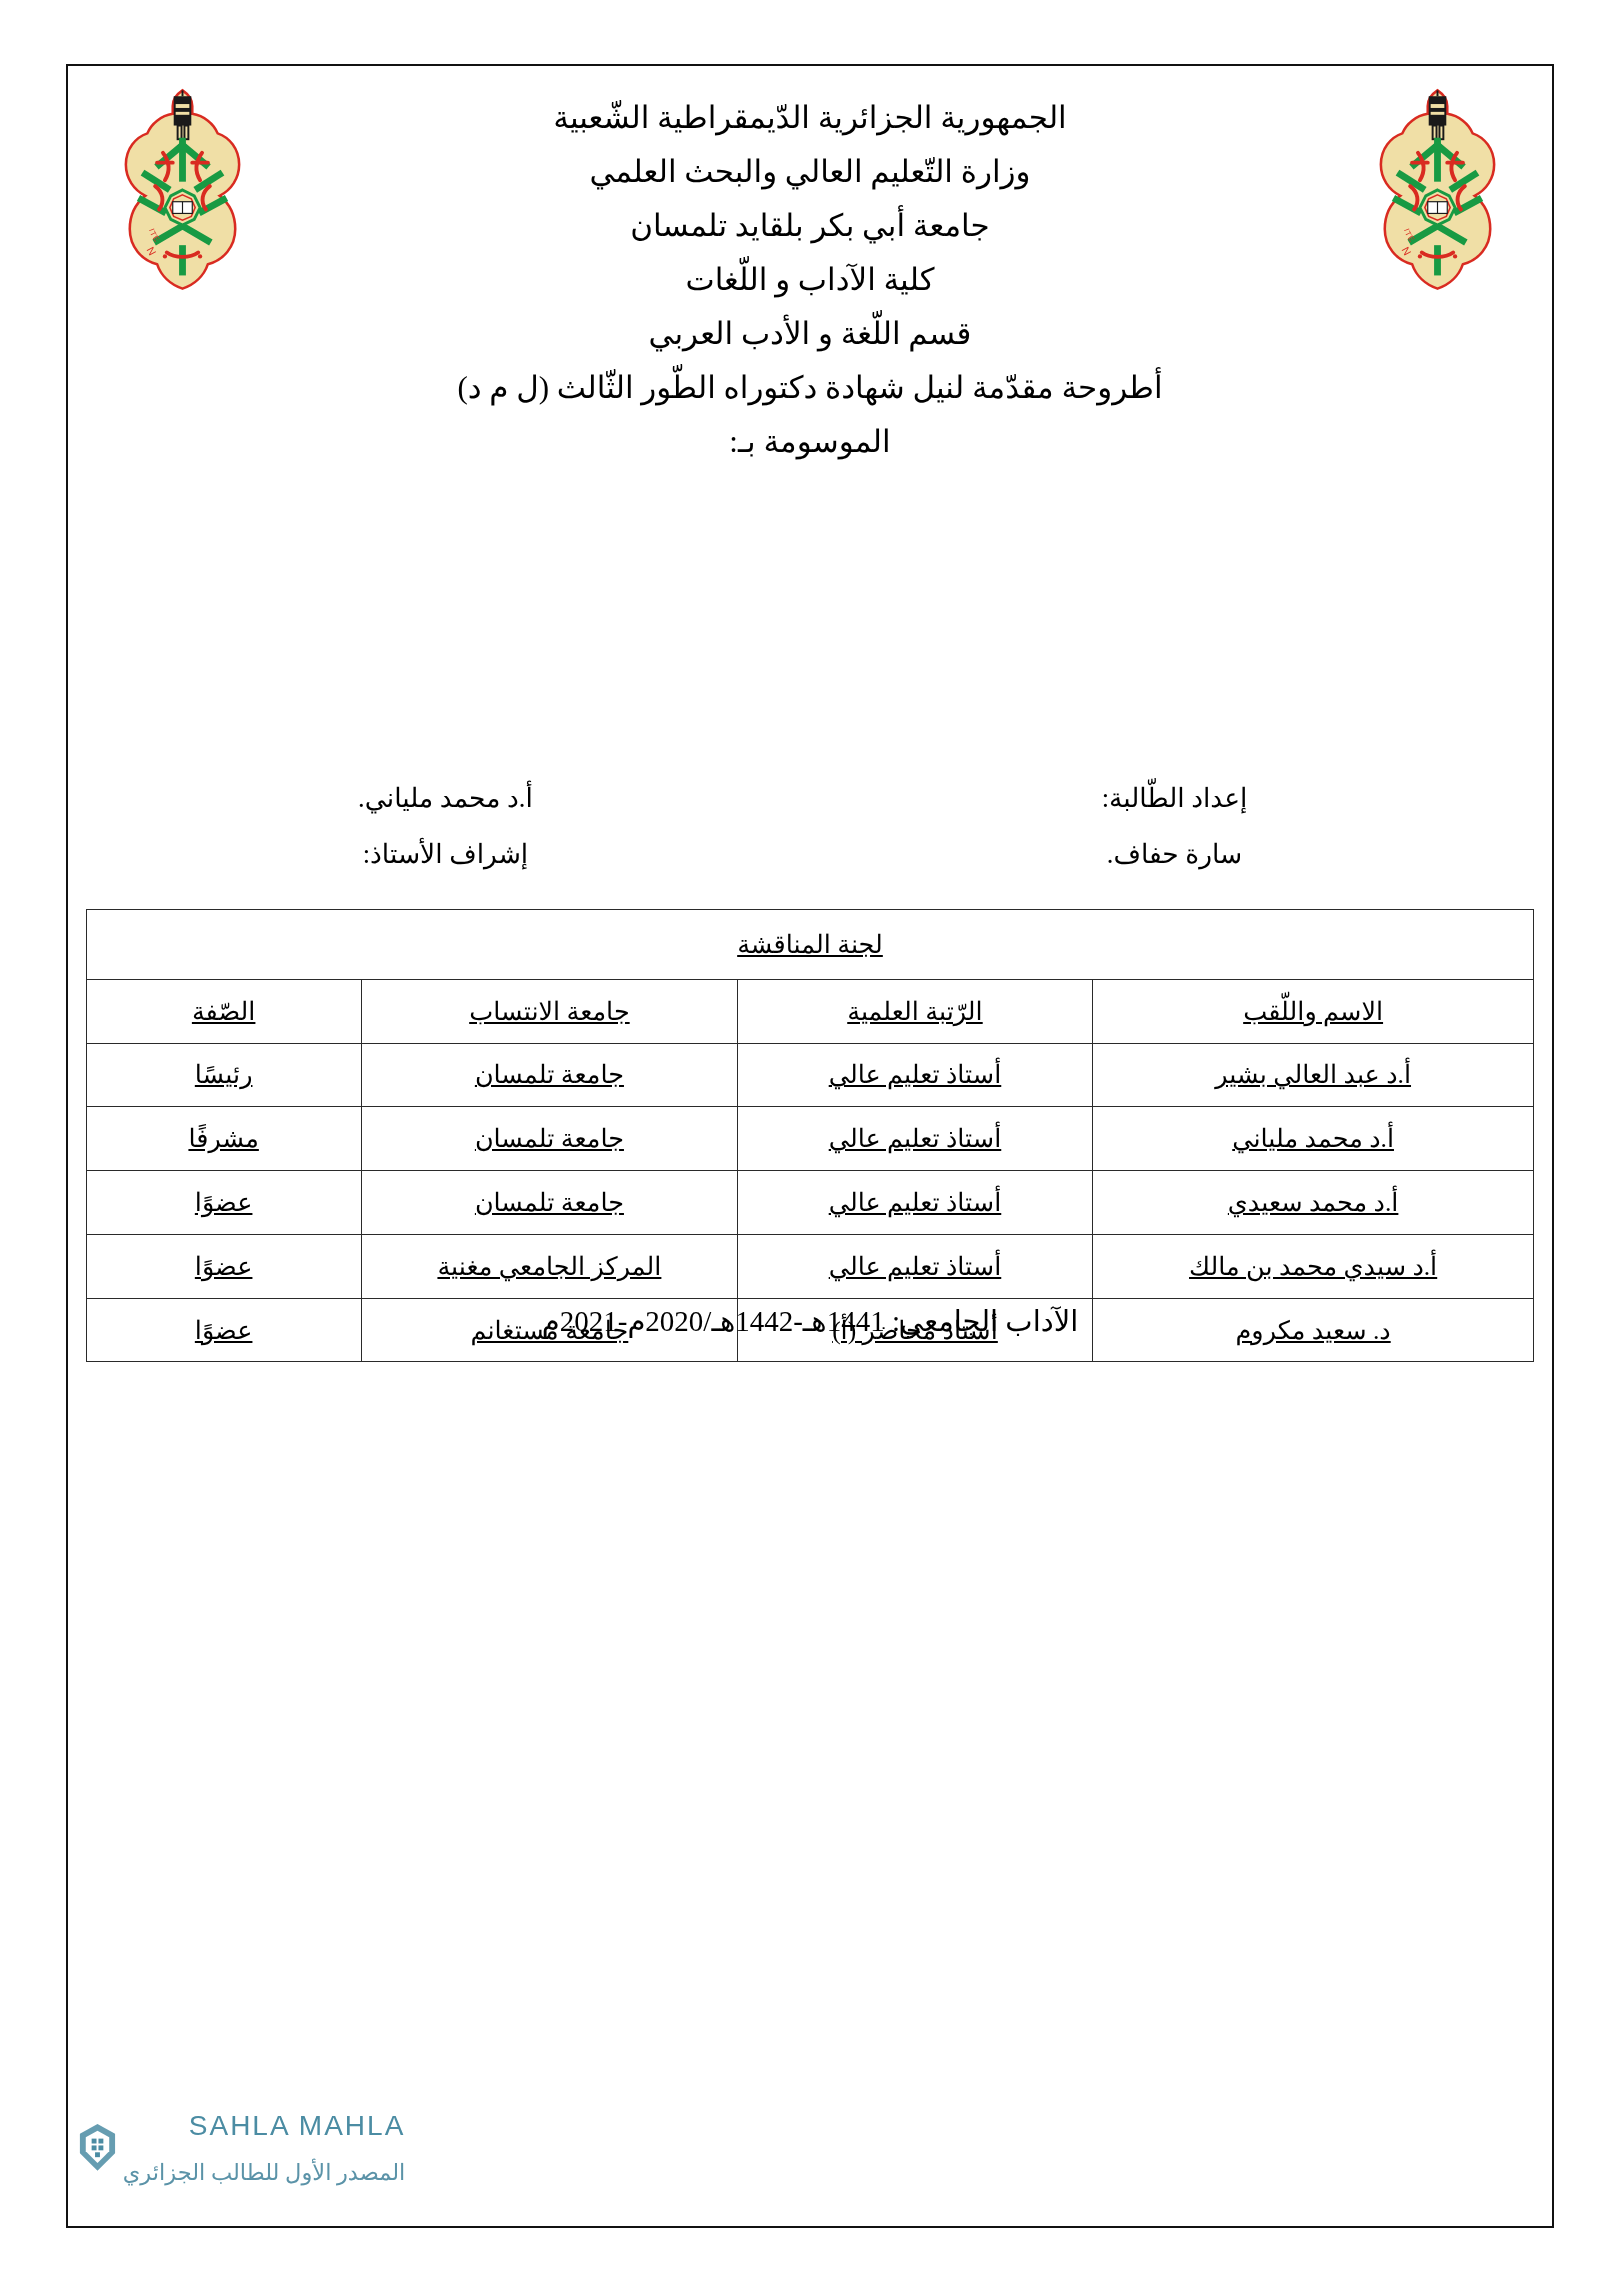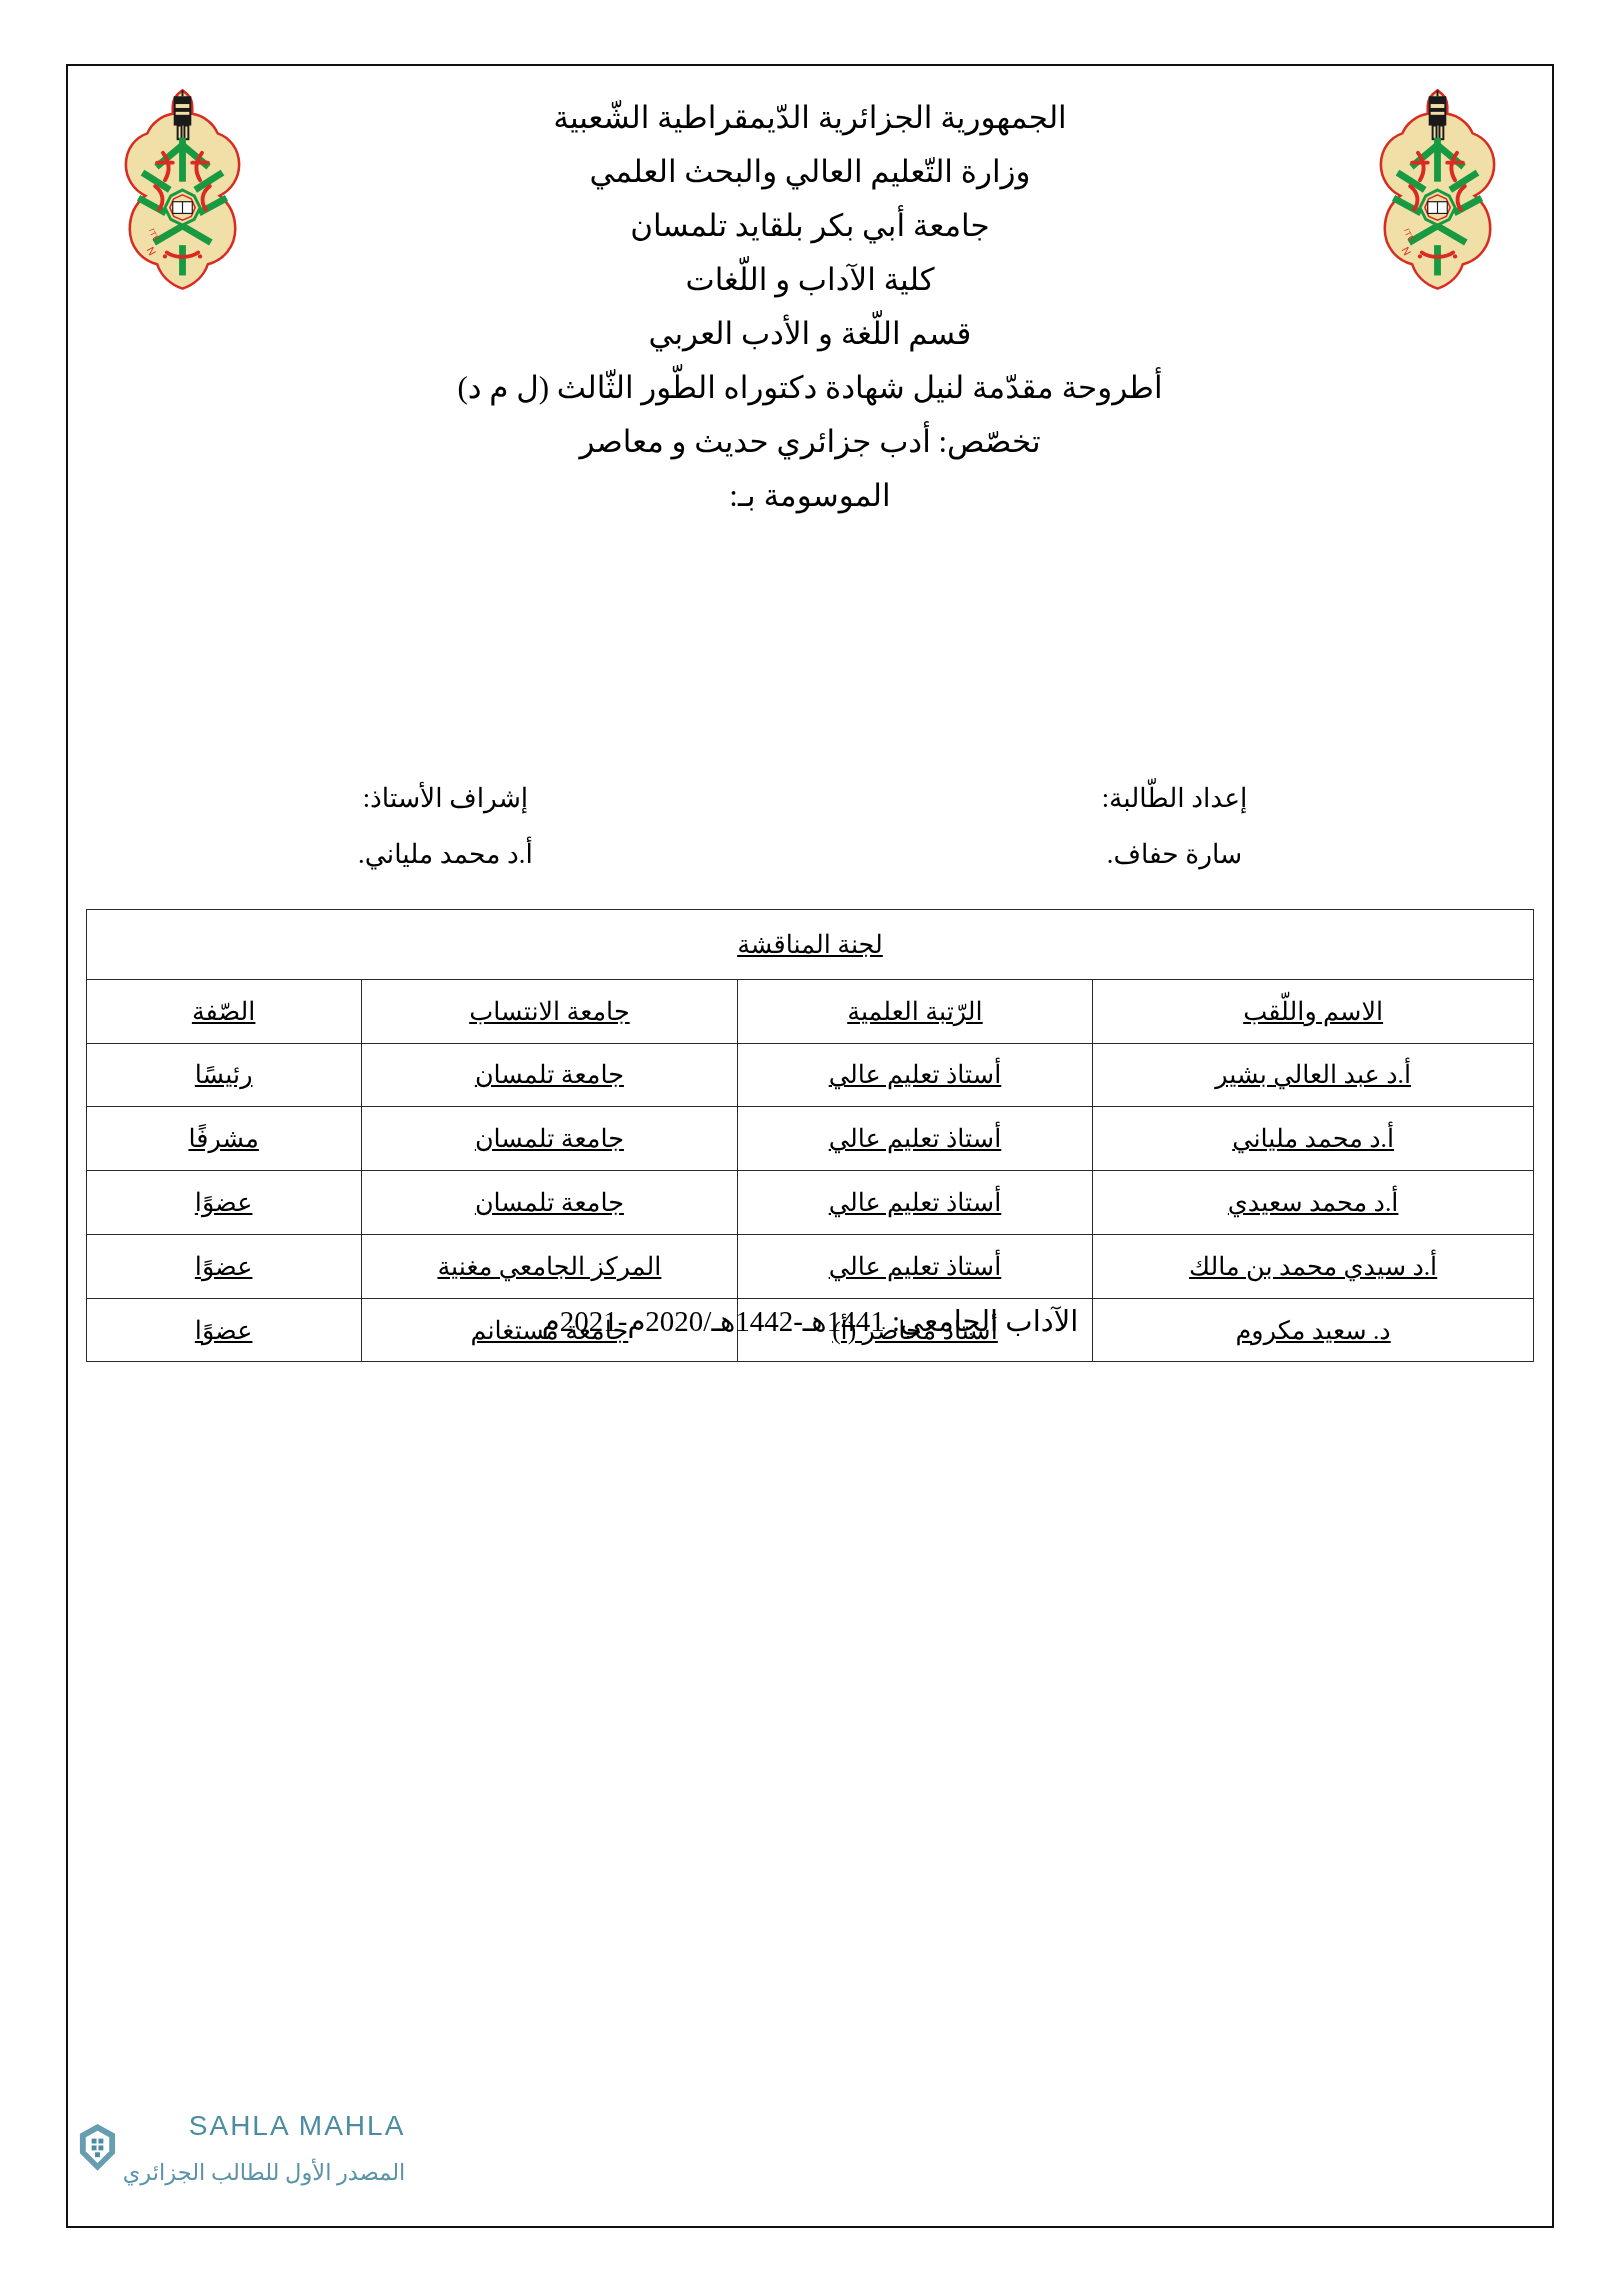--- a/index.html
+++ b/index.html
@@ -289,33 +289,32 @@
     </svg>
   </div>
 
   <div class="header-block">
     <div class="header-line">الجمهورية الجزائرية الدّيمقراطية الشّعبية</div>
     <div class="header-line">وزارة التّعليم العالي والبحث العلمي</div>
     <div class="header-line">جامعة أبي بكر بلقايد تلمسان</div>
     <div class="header-line">كلية الآداب و اللّغات</div>
     <div class="header-line">قسم اللّغة و الأدب العربي</div>
     <div class="header-line">أطروحة مقدّمة لنيل شهادة دكتوراه الطّور الثّالث (ل م د)</div>
-    <div class="header-line">تخصّص: أدب جزائري حديث و معاصر</div>
     <div class="header-line">الموسومة بـ:</div>
   </div>
 
 
   <div class="people">
     <div class="people-col student">
       <div>إعداد الطّالبة:</div>
       <div>سارة حفاف.</div>
     </div>
     <div class="people-col supervisor">
+      <div>أ.د محمد ملياني.</div>
       <div>إشراف الأستاذ:</div>
-      <div>أ.د محمد ملياني.</div>
     </div>
   </div>
 
   <div class="jury-wrap">
     <table class="jury">
       <colgroup>
         <col class="c-name">
           <col class="c-rank">
           <col class="c-univ">
           <col class="c-role">

